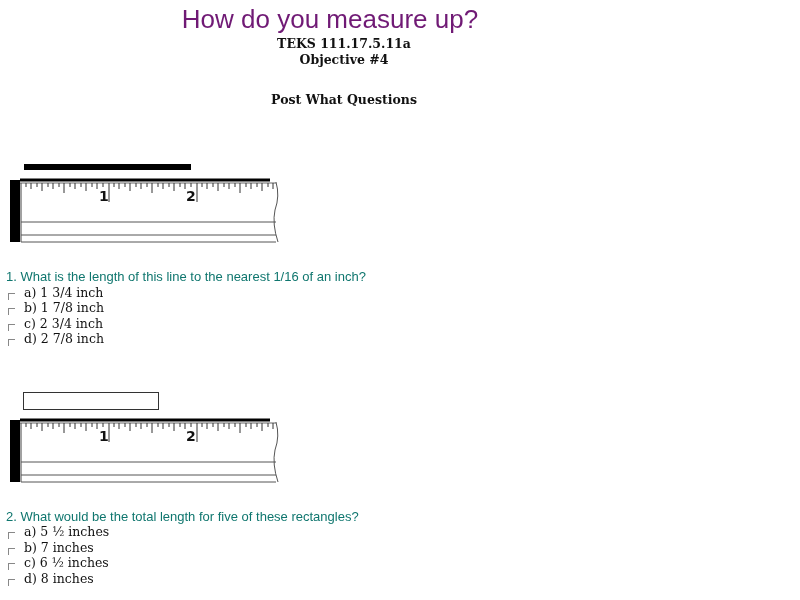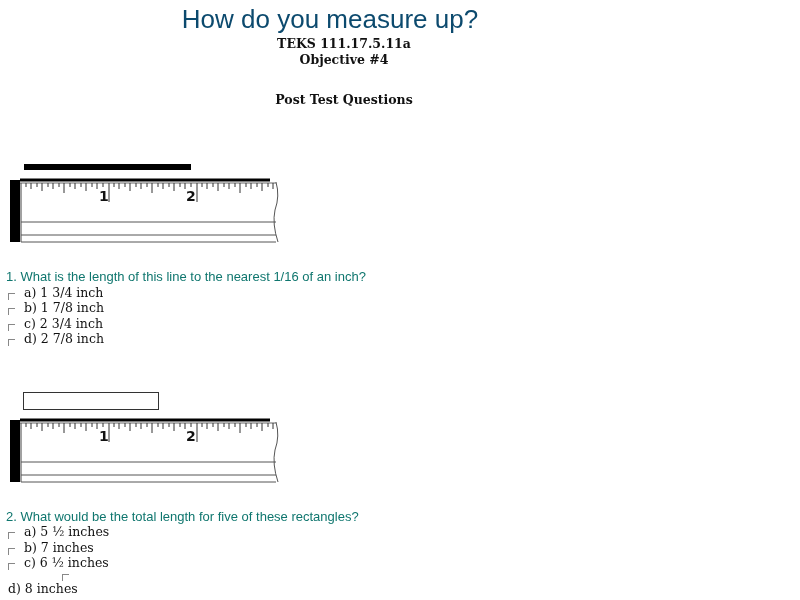--- a/index.html
+++ b/index.html
@@ -1,34 +1,34 @@
 <!DOCTYPE html>
 <html><head>
   <meta charset="utf-8">
   <style>
     html, body { margin: 0; padding: 0; background: #ffffff; }
     body { width: 800px; height: 600px; position: relative; overflow: hidden; color: #111; }
     .title { position: absolute; left: 0; width: 660px; top: 4px; text-align: center;
-      font-family: "Liberation Sans", sans-serif; font-size: 26px; line-height: 30px; color: #0c4a6e; }
+      font-family: "Liberation Sans", sans-serif; font-size: 26px; line-height: 30px; color: #701a75; }
     .sub { position: absolute; left: 0; width: 688px; text-align: center;
       font-family: "DejaVu Serif", serif; font-weight: bold; font-size: 12.5px; line-height: 16px; color: #111; }
     .ruler { position: absolute; left: 8px; width: 276px; height: 72px; }
     .measure-bar { position: absolute; left: 24px; width: 167px; height: 6px; background: #000; }
     .measure-rect { position: absolute; left: 23px; width: 136px; height: 18px; border: 1px solid #333; background: #fff; box-sizing: border-box; }
     .question { position: absolute; left: 6px; font-family: Liberation Sans, sans-serif; font-size: 13px; line-height: 15px; color: #0f766e; white-space: nowrap; }
     .opt { position: absolute; left: 8px; font-family: "DejaVu Serif", serif; font-size: 12.5px; line-height: 15px; color: #111; white-space: nowrap; display: flex; align-items: flex-end; }
     .opt .cb { display: inline-block; width: 6px; height: 6px; border-left: 1px solid #888; border-top: 1px solid #888; margin-right: 9px; margin-top: 3px; cursor: pointer; }
   </style>
 </head>
 <body>
 
 <div class="title">How do you measure up?</div>
 <div class="sub" style="top:36px;">TEKS 111.17.5.11a</div>
 <div class="sub" style="top:52px;">Objective #4</div>
-<div class="sub" style="top:92px;">Post Test Questions</div>
+<div class="sub" style="top:92px;">Post What Questions</div>
 
 <div class="measure-bar" style="top:164px;"></div>
 <svg class="ruler" style="top:176px;" viewBox="0 0 276 72" width="276" height="72">
   <rect x="2" y="4" width="10" height="62" fill="#000"></rect>
   <line x1="12" y1="4" x2="262" y2="4" stroke="#000" stroke-width="3"></line>
   <line x1="12" y1="7" x2="268" y2="7" stroke="#666" stroke-width="1"></line>
   <line x1="13" y1="7" x2="13" y2="66" stroke="#444" stroke-width="1"></line>
   <g stroke="#333" stroke-width="1">
     <line x1="18" y1="7" x2="18" y2="11"></line>
       <line x1="23" y1="7" x2="23" y2="13"></line>
@@ -174,17 +174,17 @@
       <span>a) 5 ½ inches</span>
     </div>
   <div class="opt" style="top:540px;">
       <span class="cb"></span>
       <span>b) 7 inches</span>
     </div>
   <div class="opt" style="top:555px;">
       <span class="cb"></span>
       <span>c) 6 ½ inches</span>
     </div>
-  <div class="opt" style="top:571px;flex-direction:column;">
+  <div class="opt" style="top:571px;">
       <span class="cb"></span>
       <span>d) 8 inches</span>
     </div>
 </div>
 
 </body></html>

